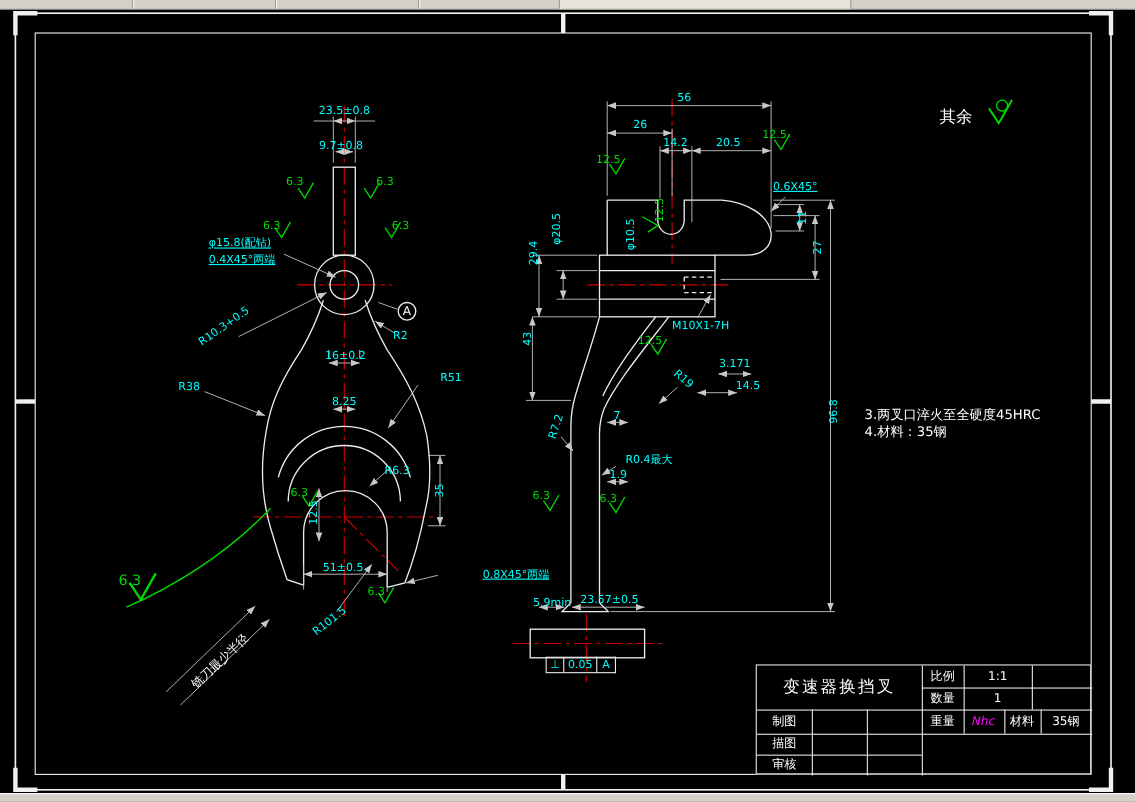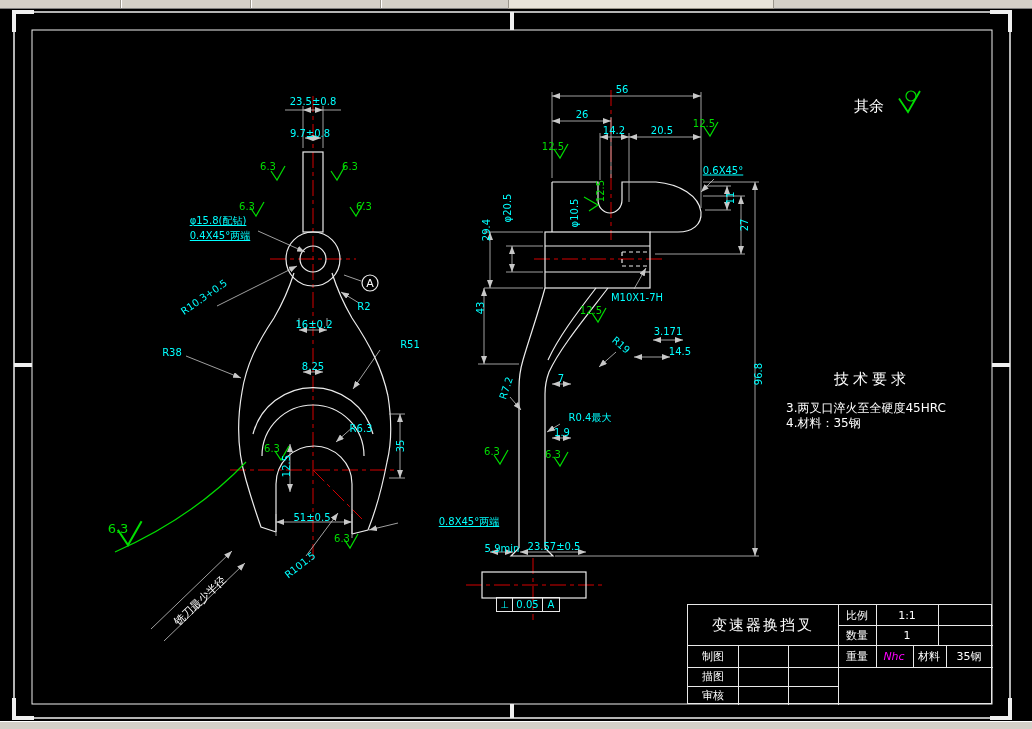--- a/index.html
+++ b/index.html
@@ -235,21 +235,20 @@
       <span class="ann" style="left: 590px; top: 418px; color: rgb(0, 255, 255); font-size: 10px; transform: translate(-50%, -50%);">R0.4最大</span>
       <span class="ann" style="left: 562px; top: 432px; color: rgb(0, 255, 255); font-size: 10px; transform: translate(-50%, -50%);">1.9</span>
       <span class="ann" style="left: 492px; top: 451px; color: rgb(0, 221, 0); font-size: 10px; transform: translate(-50%, -50%);">6.3</span>
       <span class="ann" style="left: 553px; top: 454px; color: rgb(0, 221, 0); font-size: 10px; transform: translate(-50%, -50%);">6.3</span>
       <span class="ann" style="left: 502px; top: 548px; color: rgb(0, 255, 255); font-size: 10px; transform: translate(-50%, -50%);">5.9min</span>
       <span class="ann" style="left: 554px; top: 546px; color: rgb(0, 255, 255); font-size: 10px; transform: translate(-50%, -50%);">23.57±0.5</span>
       <span class="ann" style="left: 869px; top: 106px; color: rgb(255, 255, 255); font-size: 15px; transform: translate(-50%, -50%);">其余</span>
     </div>
 
   <div id="tech">
-    <div class="tech-heading">技术要求</div>
     <div class="tech-item">3.两叉口淬火至全硬度45HRC</div>
     <div class="tech-item">4.材料：35钢</div>
   </div>
 
   <div id="tolframe">
     <span class="tf-sym">⊥</span>
     <span class="tf-val">0.05</span>
     <span class="tf-dat">A</span>
   </div>
 

